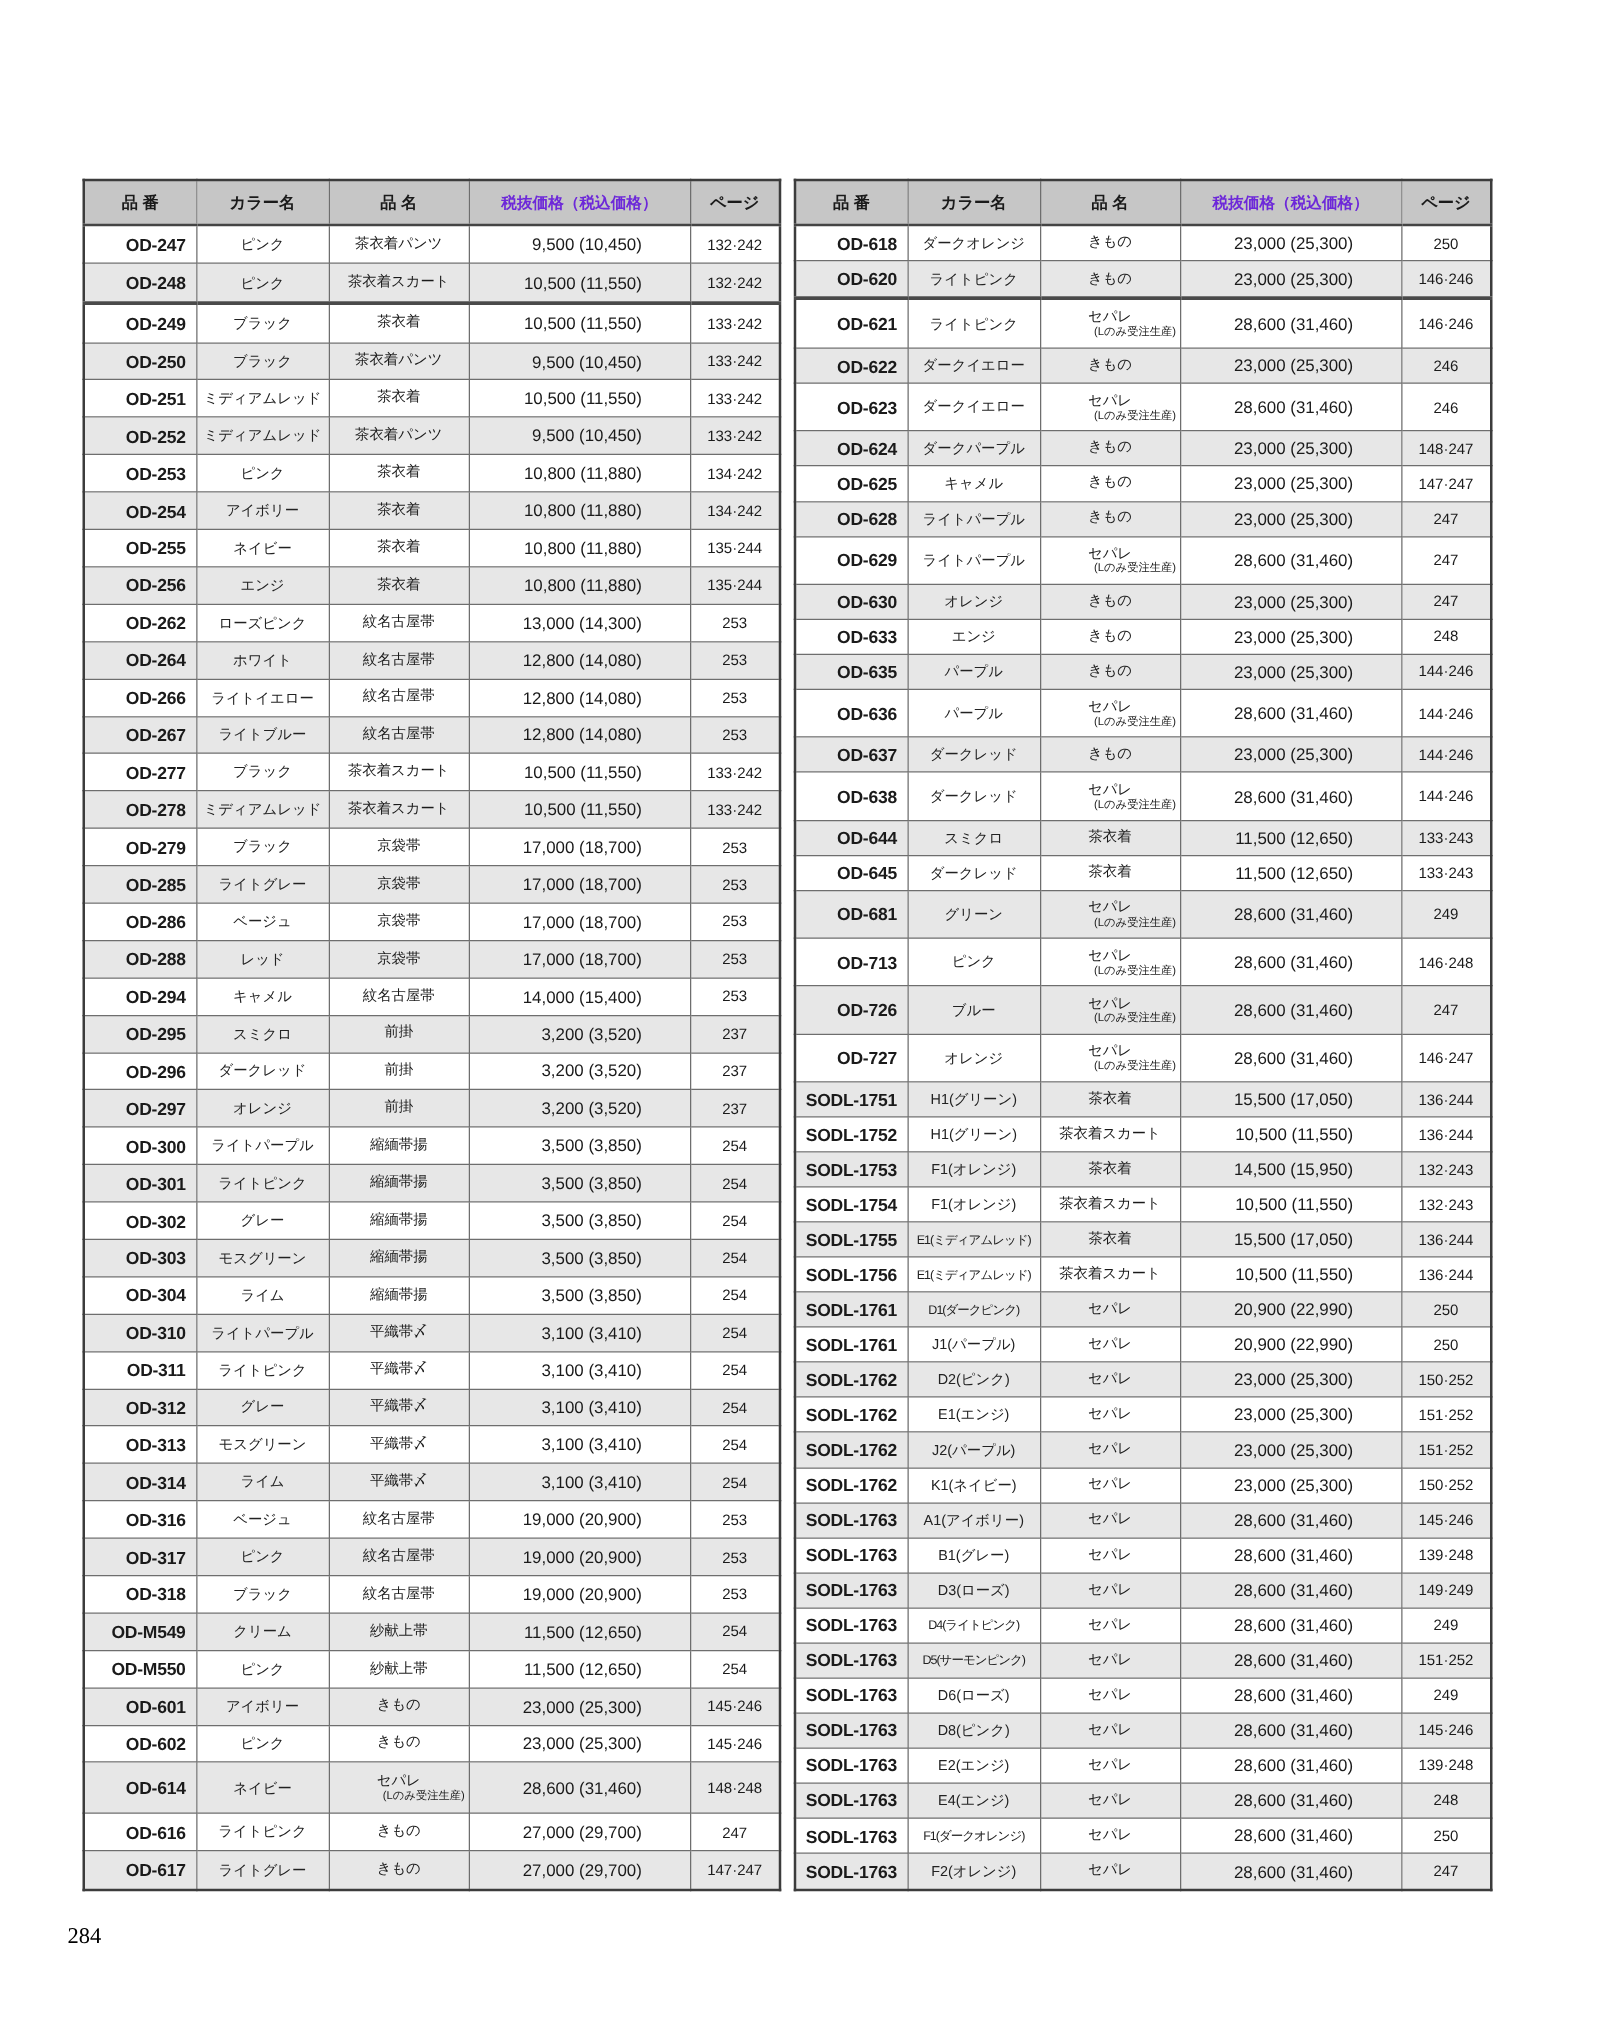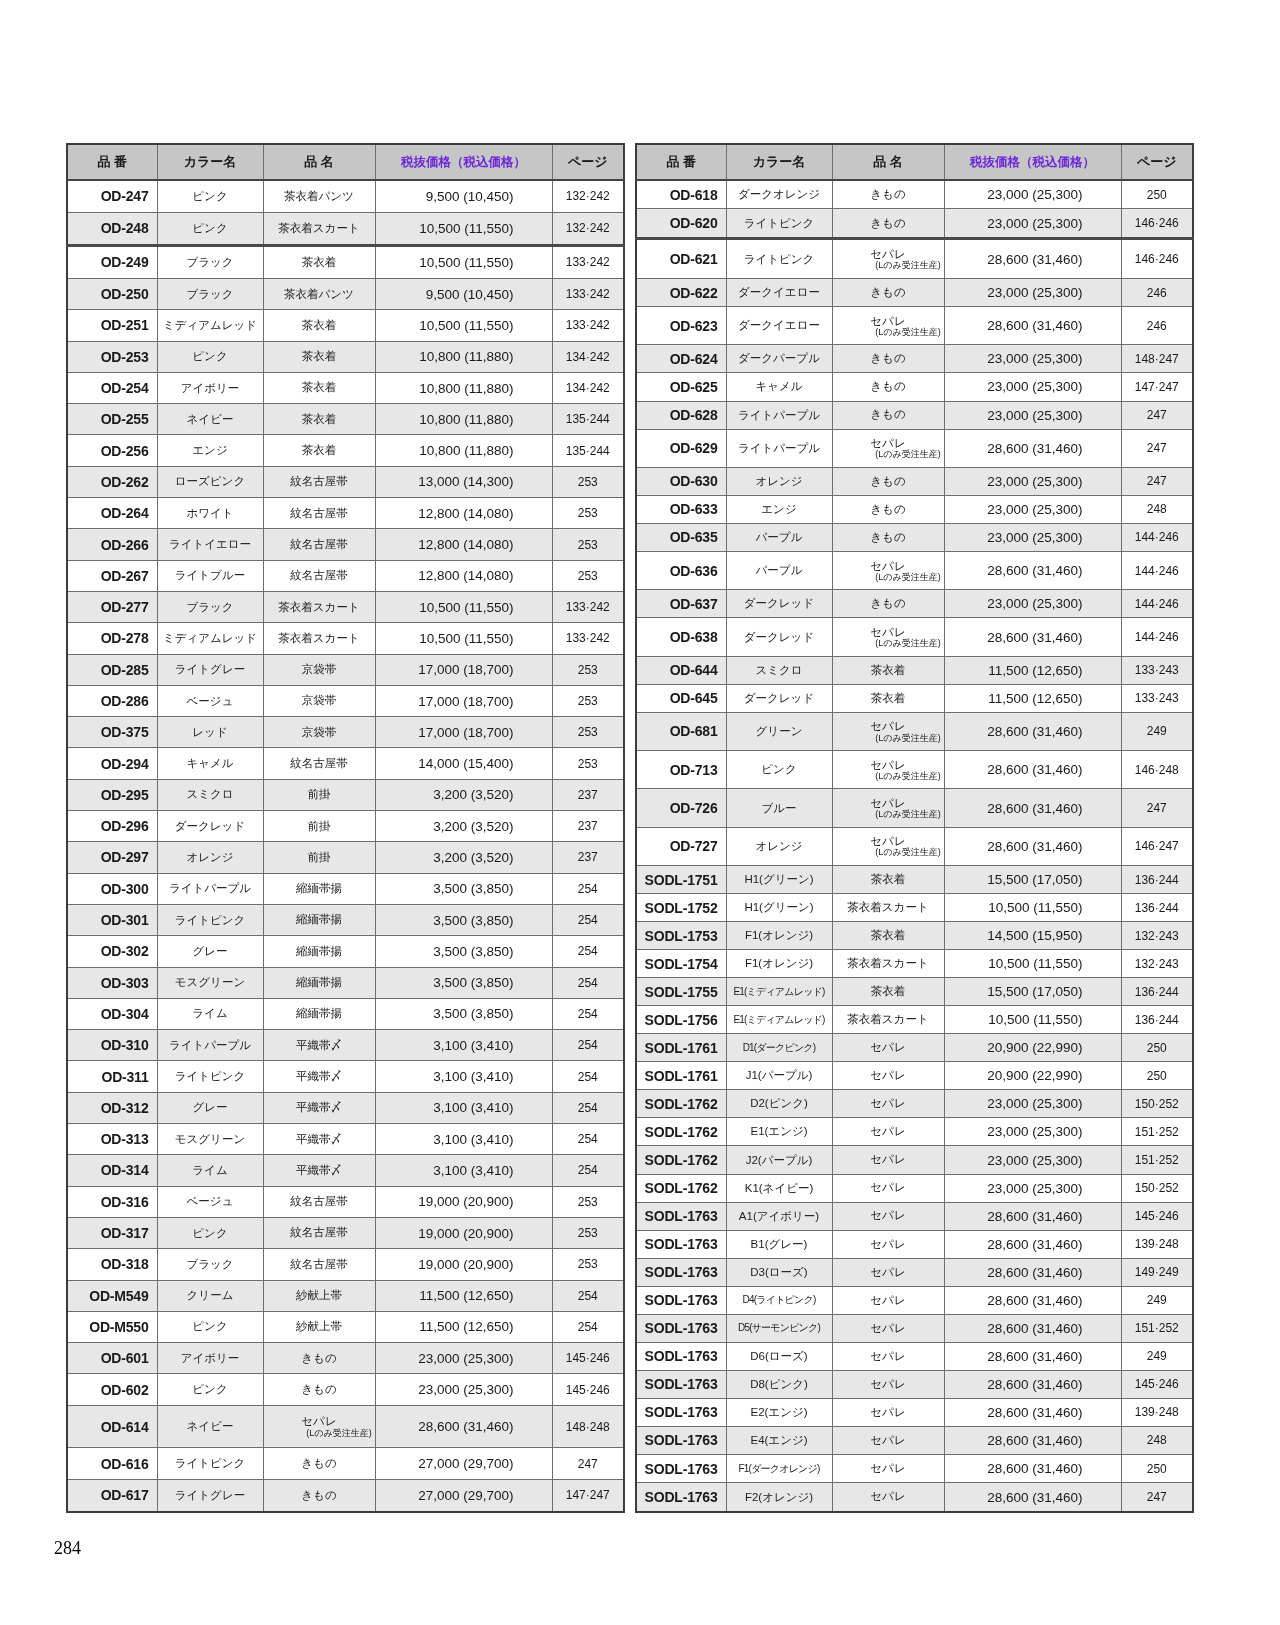--- a/index.html
+++ b/index.html
@@ -89,20 +89,27 @@
           <td class="page">133·242</td>
         </tr>
         <tr>
           <td class="no">OD-251</td>
           <td class="color">ミディアムレッド</td>
           <td class="name">茶衣着</td>
           <td class="price">10,500 (11,550)</td>
           <td class="page">133·242</td>
         </tr>
         <tr>
+          <td class="no">OD-252</td>
+          <td class="color">ミディアムレッド</td>
+          <td class="name">茶衣着パンツ</td>
+          <td class="price">9,500 (10,450)</td>
+          <td class="page">133·242</td>
+        </tr>
+        <tr>
           <td class="no">OD-253</td>
           <td class="color">ピンク</td>
           <td class="name">茶衣着</td>
           <td class="price">10,800 (11,880)</td>
           <td class="page">134·242</td>
         </tr>
         <tr>
           <td class="no">OD-254</td>
           <td class="color">アイボリー</td>
           <td class="name">茶衣着</td>
@@ -159,35 +166,42 @@
           <td class="page">133·242</td>
         </tr>
         <tr>
           <td class="no">OD-278</td>
           <td class="color">ミディアムレッド</td>
           <td class="name">茶衣着スカート</td>
           <td class="price">10,500 (11,550)</td>
           <td class="page">133·242</td>
         </tr>
         <tr>
+          <td class="no">OD-279</td>
+          <td class="color">ブラック</td>
+          <td class="name">京袋帯</td>
+          <td class="price">17,000 (18,700)</td>
+          <td class="page">253</td>
+        </tr>
+        <tr>
           <td class="no">OD-285</td>
           <td class="color">ライトグレー</td>
           <td class="name">京袋帯</td>
           <td class="price">17,000 (18,700)</td>
           <td class="page">253</td>
         </tr>
         <tr>
           <td class="no">OD-286</td>
           <td class="color">ベージュ</td>
           <td class="name">京袋帯</td>
           <td class="price">17,000 (18,700)</td>
           <td class="page">253</td>
         </tr>
         <tr>
-          <td class="no">OD-375</td>
+          <td class="no">OD-288</td>
           <td class="color">レッド</td>
           <td class="name">京袋帯</td>
           <td class="price">17,000 (18,700)</td>
           <td class="page">253</td>
         </tr>
         <tr>
           <td class="no">OD-294</td>
           <td class="color">キャメル</td>
           <td class="name">紋名古屋帯</td>
           <td class="price">14,000 (15,400)</td>

